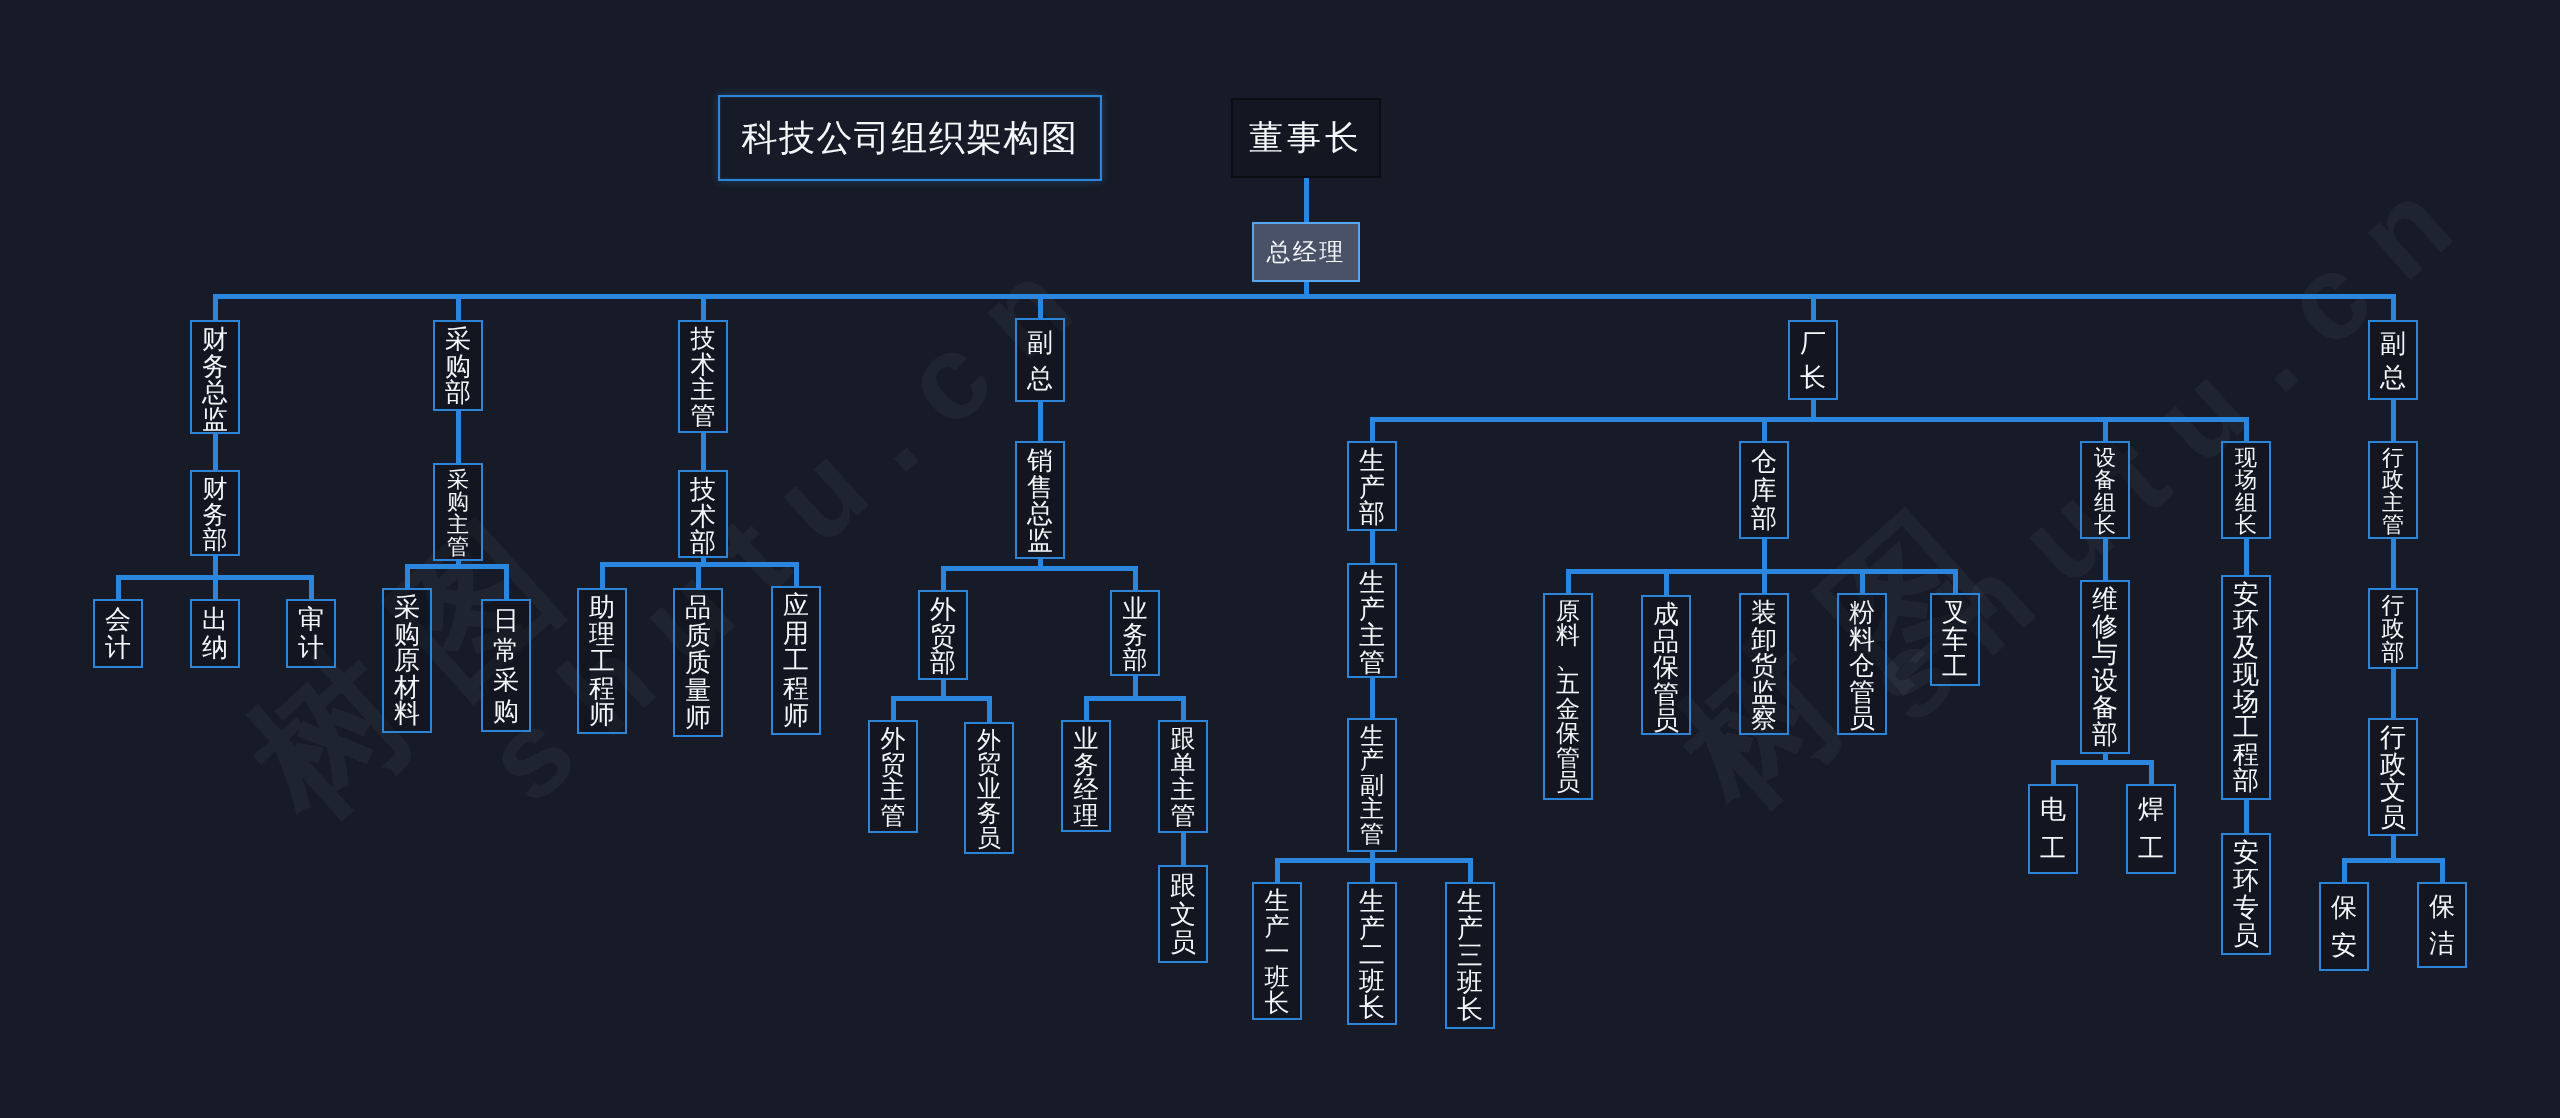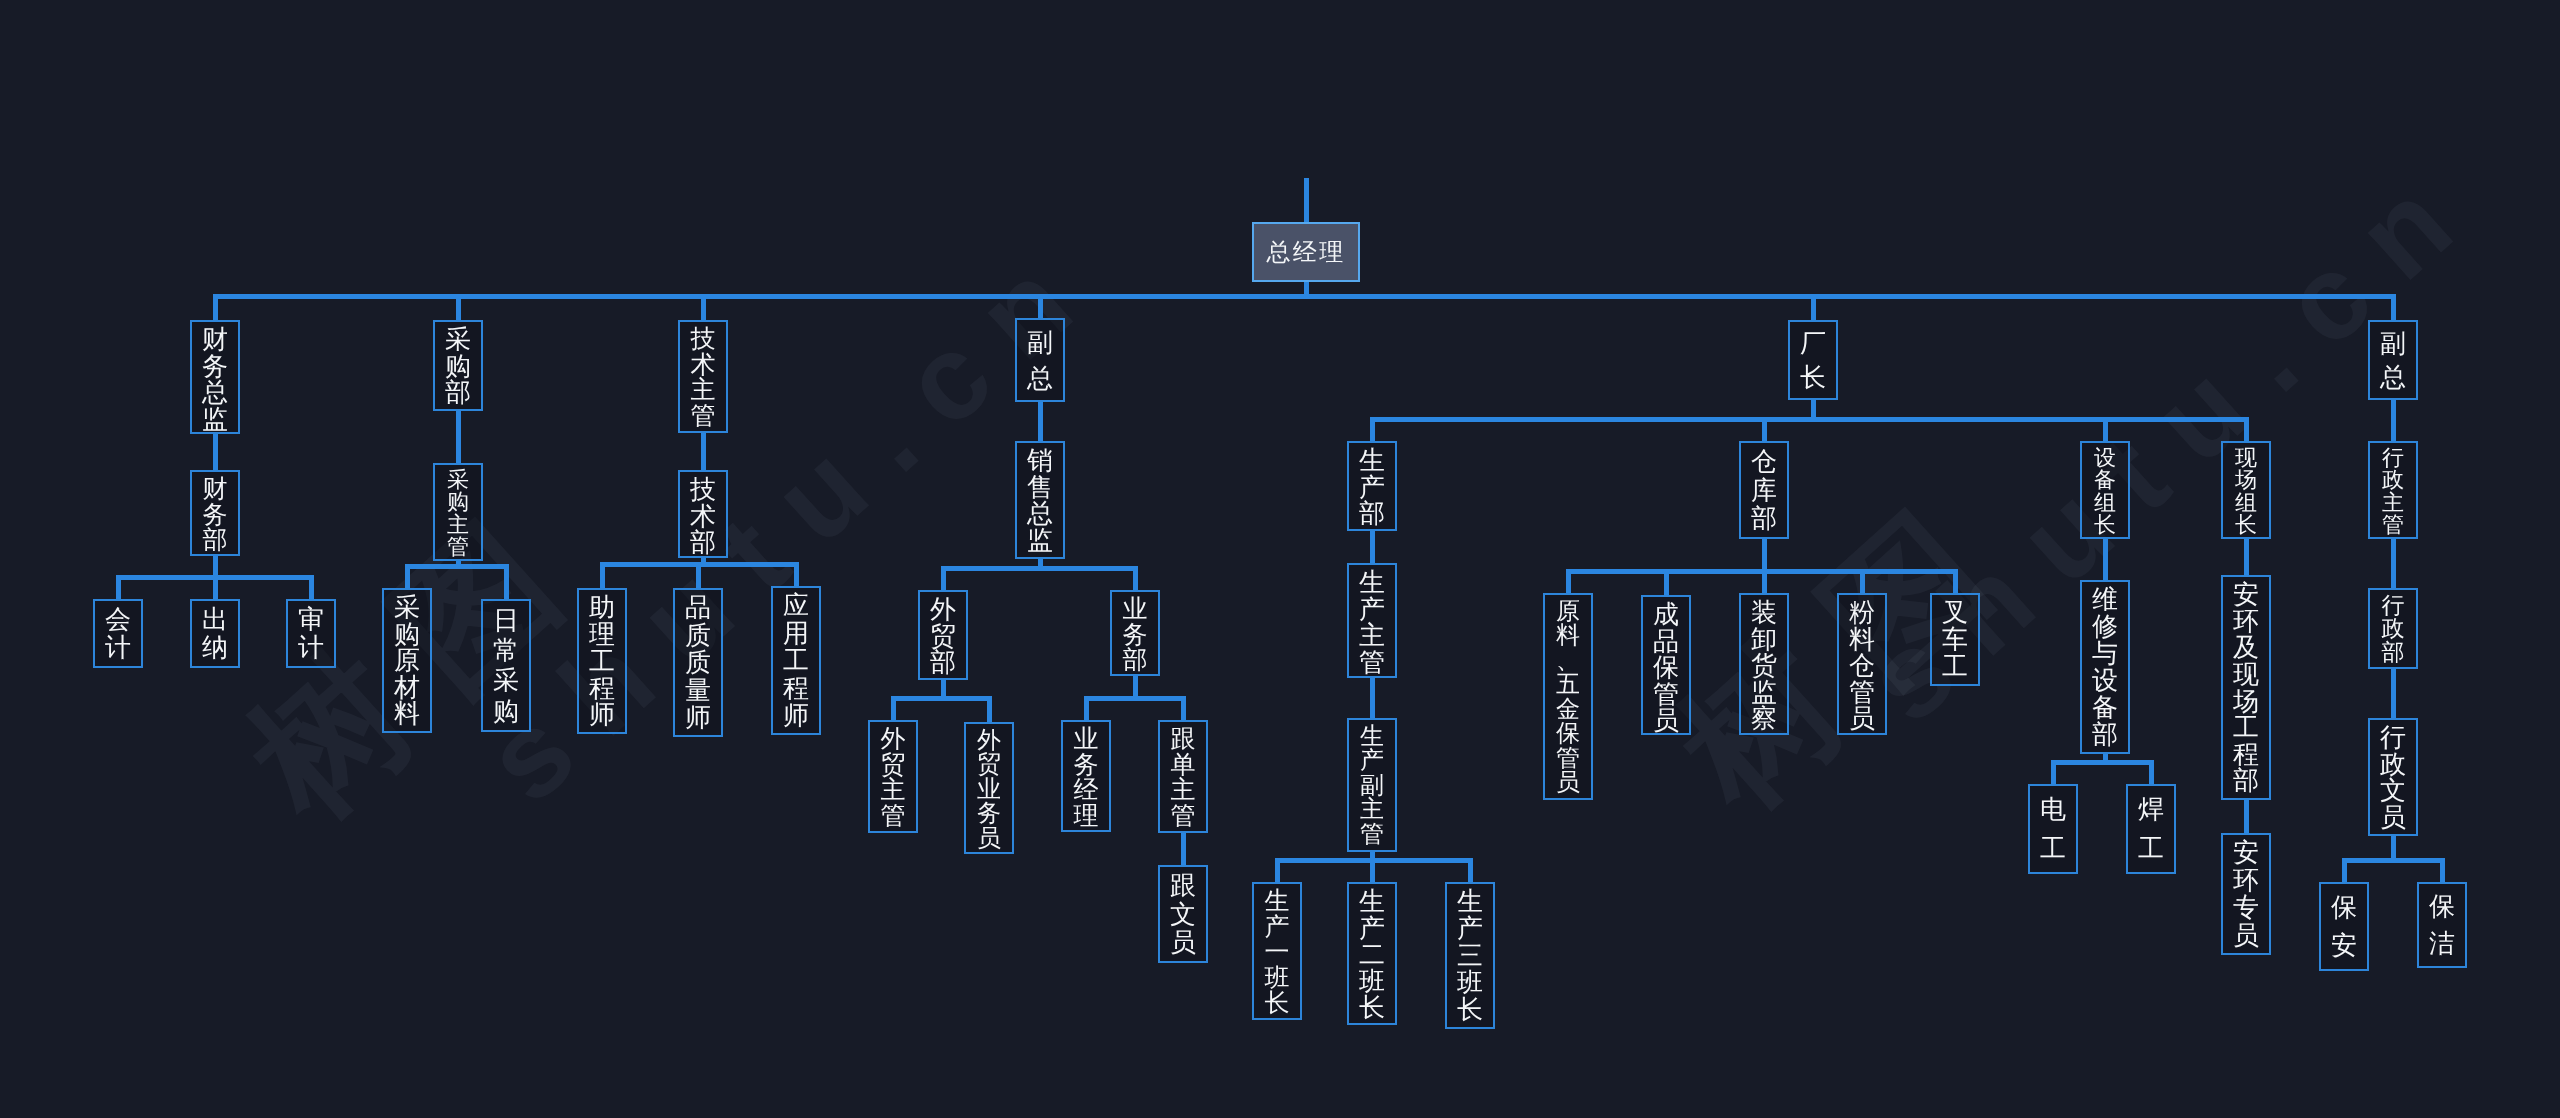--- a/index.html
+++ b/index.html
@@ -117,20 +117,26 @@
       <div class="edge-line" style="left: 2243.5px; top: 800px; width: 5px; height: 33px;"></div>
       <div class="edge-line" style="left: 2390.5px; top: 400px; width: 5px; height: 41px;"></div>
       <div class="edge-line" style="left: 2390.5px; top: 539px; width: 5px; height: 49px;"></div>
       <div class="edge-line" style="left: 2390.5px; top: 669px; width: 5px; height: 49px;"></div>
       <div class="edge-line" style="left: 2390.5px; top: 836px; width: 5px; height: 27px;"></div>
       <div class="edge-line" style="left: 2341.5px; top: 858px; width: 103px; height: 5px;"></div>
       <div class="edge-line" style="left: 2341.5px; top: 858px; width: 5px; height: 24px;"></div>
       <div class="edge-line" style="left: 2439.5px; top: 858px; width: 5px; height: 24px;"></div>
     </div>
   <div class="layer" id="node-layer">
+      <div class="node style-title" style="left: 718px; top: 95px; width: 384px; height: 86px;">
+        <span class="htext" style="font-size: 36px;">科技公司组织架构图</span>
+      </div>
+      <div class="node style-chairman" style="left: 1231px; top: 98px; width: 150px; height: 80px;">
+        <span class="htext" style="font-size: 34px;">董事长</span>
+      </div>
       <div class="node style-gm" style="left: 1252px; top: 222px; width: 108px; height: 60px;">
         <span class="htext" style="font-size: 24px;">总经理</span>
       </div>
       <div class="node" style="left: 190px; top: 320px; width: 50px; height: 114px;">
         <div class="vtext">
           <div class="ch" style="font-size: 26px;">财</div>
           <div class="ch" style="font-size: 26px;">务</div>
           <div class="ch" style="font-size: 26px;">总</div>
           <div class="ch" style="font-size: 26px;">监</div>
         </div>

